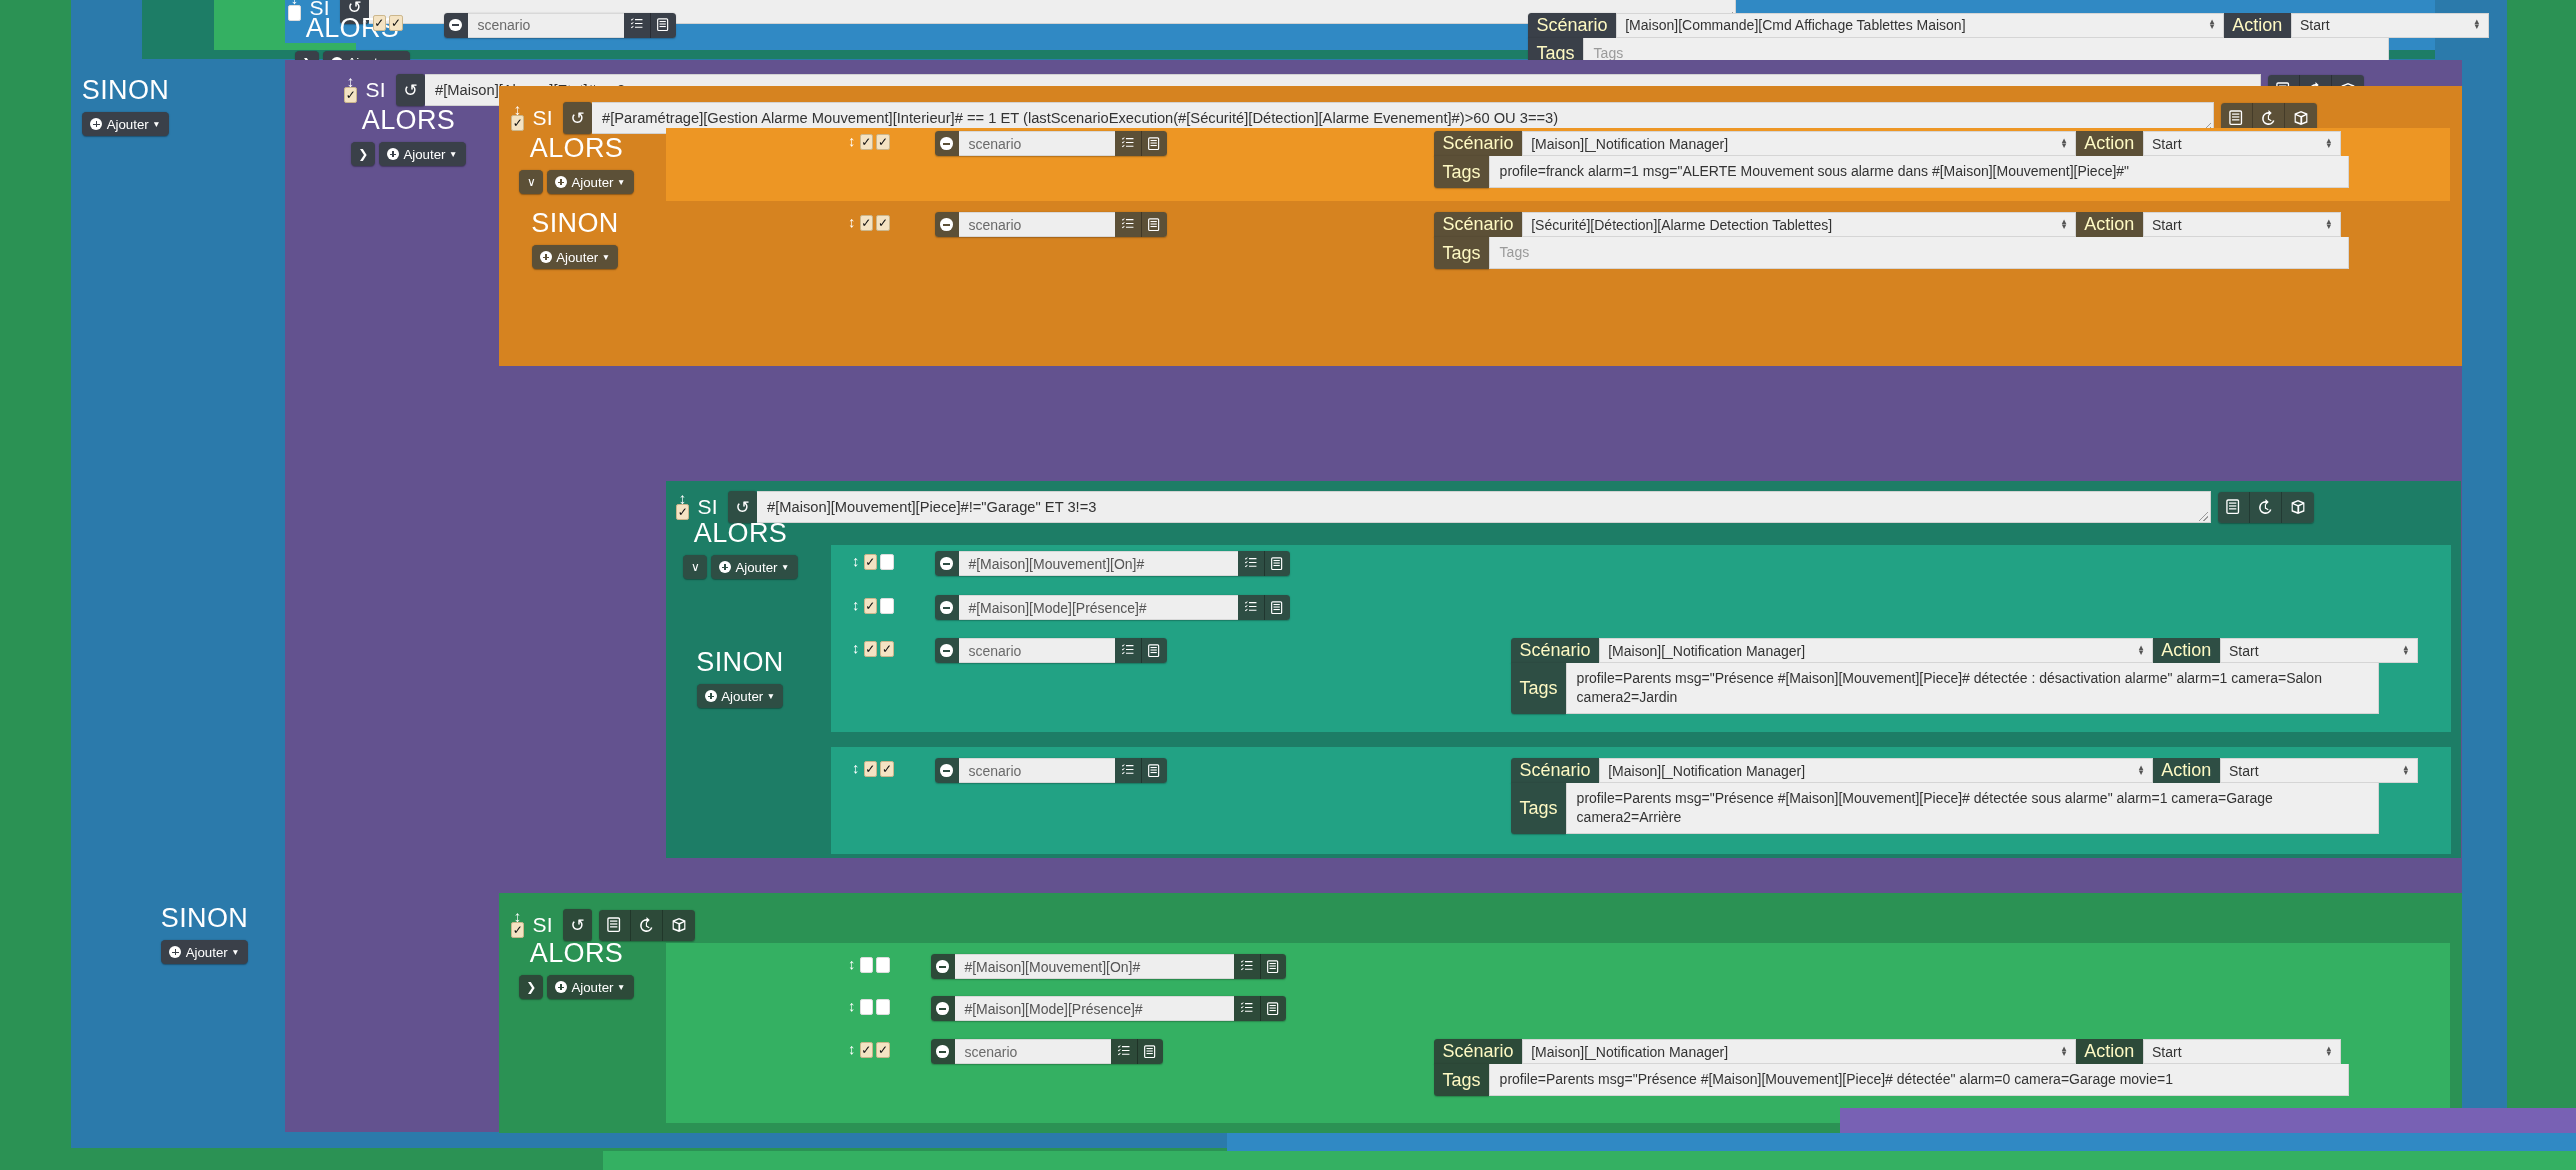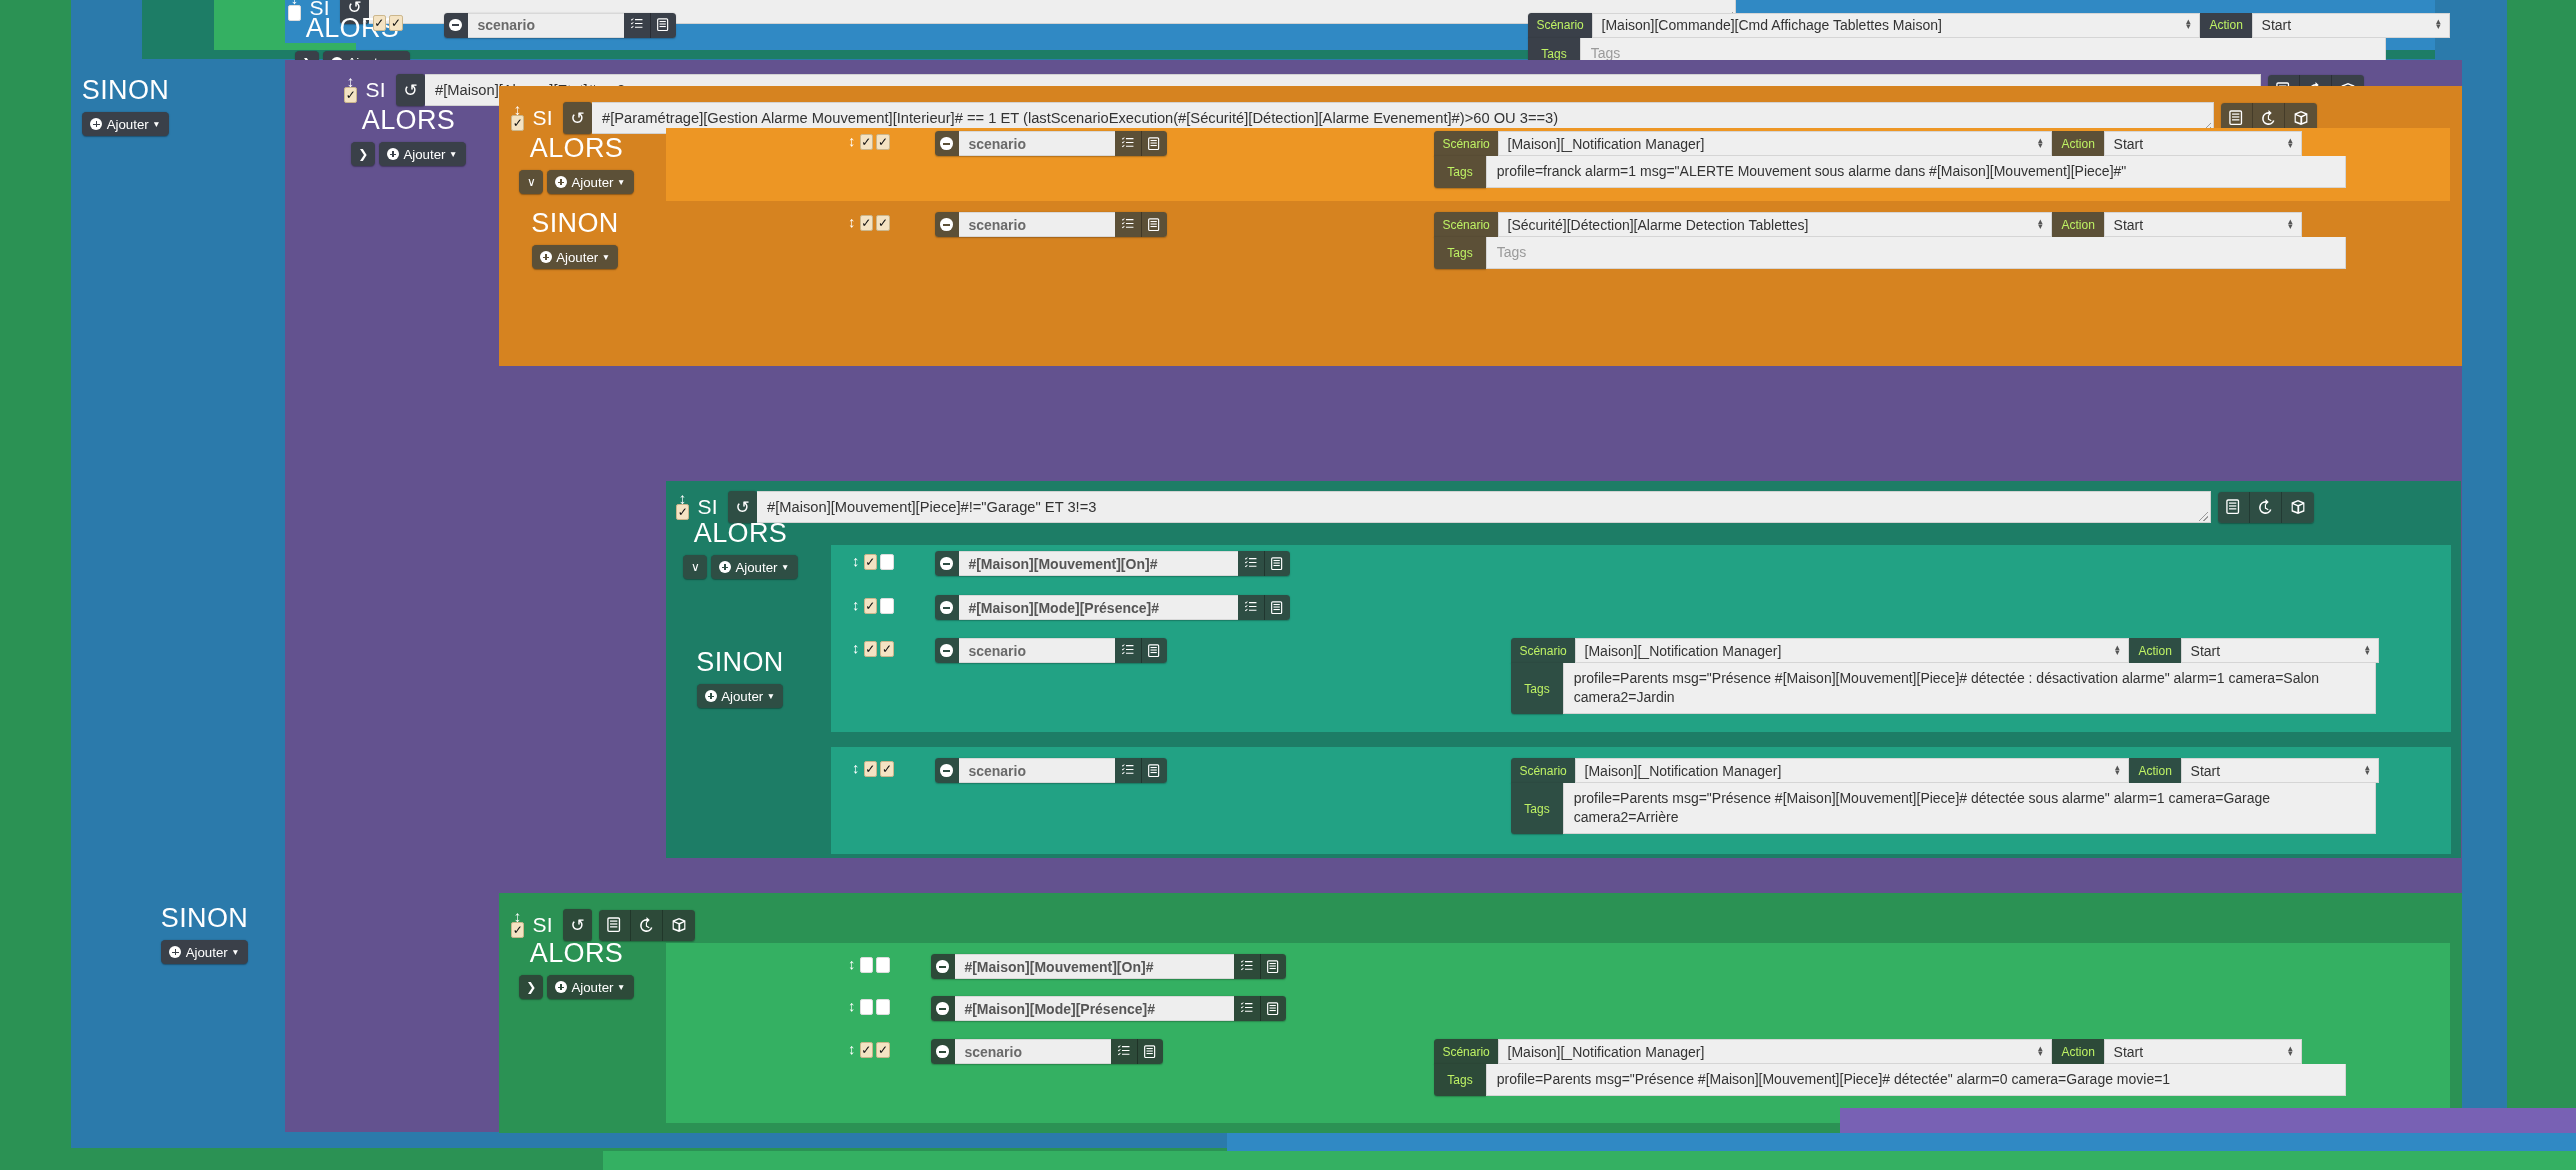--- a/index.html
+++ b/index.html
@@ -107,32 +107,32 @@
     width:24px;border-radius:3.5px 0 0 3.5px;display:flex;align-items:center;justify-content:center;
   }
   .cmd-minus i{display:block;width:12.6px;height:12.6px;border-radius:50%;background:#fff;position:relative;}
   .cmd-minus i:before{content:"";position:absolute;left:2.8px;top:5.6px;width:7px;height:2.1px;background:#3a4049;}
   .cmd-minus.olive i:before{background:#5c5037;}
   .cmd-minus.teal i:before{background:#2e4e44;}
   .cmd-minus.dgreen i:before{background:#2d4a39;}
   .cmd-val{
     background:#eeeeee;border:0.7px solid #d8d8d8;border-left:none;border-right:none;
     display:flex;align-items:center;padding:0 9.8px;color:#555;font-size:14px;
-    font-weight:bold;white-space:nowrap;overflow:hidden;
+    font-weight:normal;white-space:nowrap;overflow:hidden;
   }
   .cmd-val.ph{color:#6a6a6a;}
   .cmd-icons{display:flex;border-radius:0 3.5px 3.5px 0;overflow:hidden;}
   .cmd-icons > div{width:26px;display:flex;align-items:center;justify-content:center;color:#fff;}
   .cmd-icons > div + div{border-left:0.7px solid rgba(0,0,0,.3);}
 
   
   .sel-wrap{position:absolute;}
   .sel-line{display:flex;align-items:stretch;height:25px;}
   .sel-lbl{
-    display:flex;align-items:center;justify-content:center;color:#bef264;font-size:12px;
+    display:flex;align-items:center;justify-content:center;color:#fef9c3;font-size:18px;
     padding:0 8.4px;border-radius:3.5px 0 0 0;min-width:52px;flex:none;
     box-shadow:0 0.7px 1.4px rgba(0,0,0,.25);
   }
   .sel-lbl.tags{border-radius:0 0 0 3.5px;min-width:52px;}
   .sel-box{
     background:#efefef;border:0.7px solid #d5d5d5;display:flex;align-items:center;
     padding:0 7px 0 8.4px;color:#333;font-size:14px;position:relative;
     justify-content:space-between;
   }
   .spin{display:flex;flex-direction:column;line-height:4.9px;font-size:7.7px;color:#555;margin-left:5.6px;}

